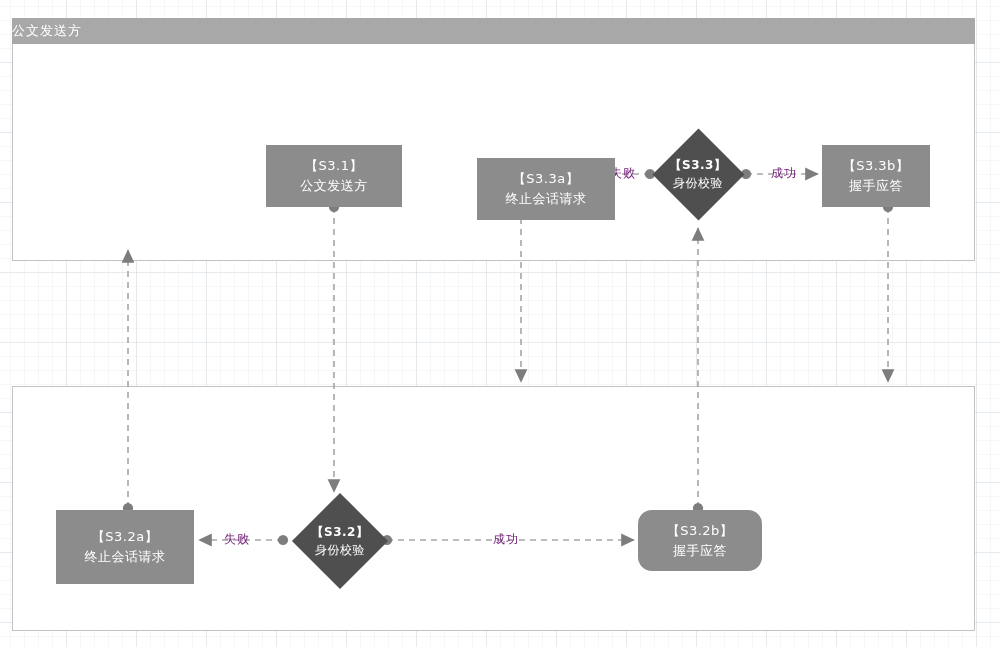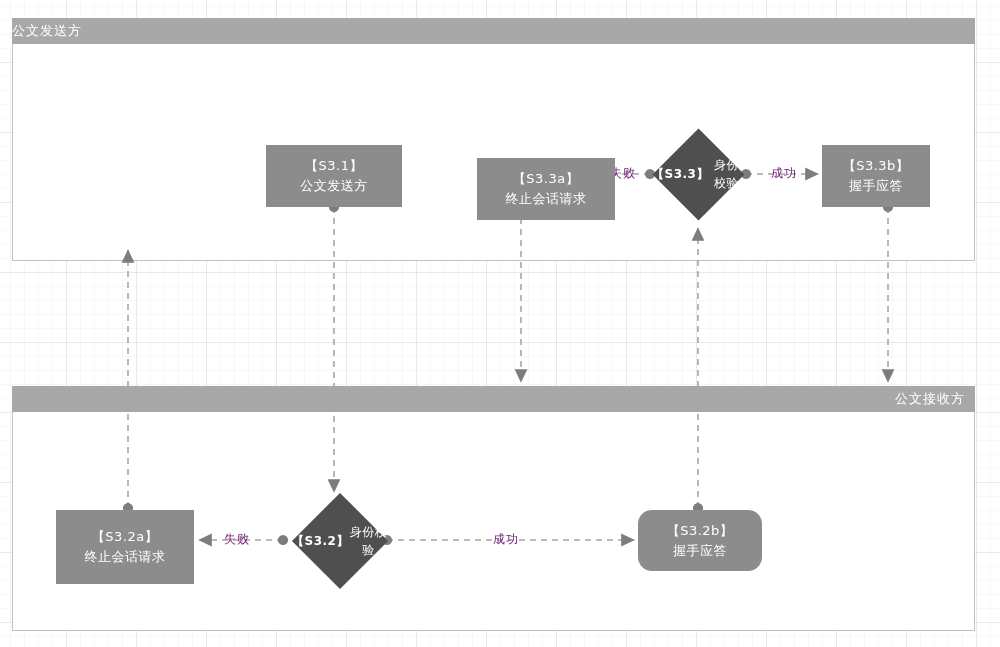--- a/index.html
+++ b/index.html
@@ -61,21 +61,21 @@
   .task .l2{}
   .diamond-wrap{position:absolute;}
   .diamond{
     position:absolute;left:0;top:0;
     background:#4f4f4f;
     transform:rotate(45deg);
     box-sizing:border-box;
   }
   .diamond-label{
     position:absolute;left:0;top:0;
-    display:flex;flex-direction:row;
+    display:flex;flex-direction:column;
     align-items:center;justify-content:center;
     color:#ffffff;
     font-size:12px;line-height:18px;
     text-align:center;
     letter-spacing:0.5px;
     pointer-events:none;
   }
   .diamond-label .l1{font-weight:bold;}
 
   
@@ -96,23 +96,20 @@
 <div id="canvas">
 
   <div class="grid-bg"></div>
 
   <div class="lane" style="left:12px;top:18px;width:963px;height:243px;"></div>
   <div class="lane-header left" style="left:12px;top:18px;width:963px;height:26px;">
     <span>公文发送方</span>
   </div>
 
   <div class="lane" style="left:12px;top:386px;width:963px;height:245px;"></div>
-  <div class="lane-header right" style="left:12px;top:386px;width:963px;height:26px;">
-    <span>公文接收方</span>
-  </div>
 
   <svg class="links" viewBox="0 0 1000 647" xmlns="http://www.w3.org/2000/svg">
     <defs>
       <marker id="arrow-r" markerWidth="9" markerHeight="9" refX="8" refY="4.5" orient="auto">
         <path d="M0,0.5 L8.5,4.5 L0,8.5 z" fill="#7d7d7d"></path>
       </marker>
       <marker id="arrow-l" markerWidth="9" markerHeight="9" refX="8" refY="4.5" orient="auto">
         <path d="M0,0.5 L8.5,4.5 L0,8.5 z" fill="#7d7d7d"></path>
       </marker>
       <marker id="dot" markerWidth="8" markerHeight="8" refX="4" refY="4" orient="auto">

